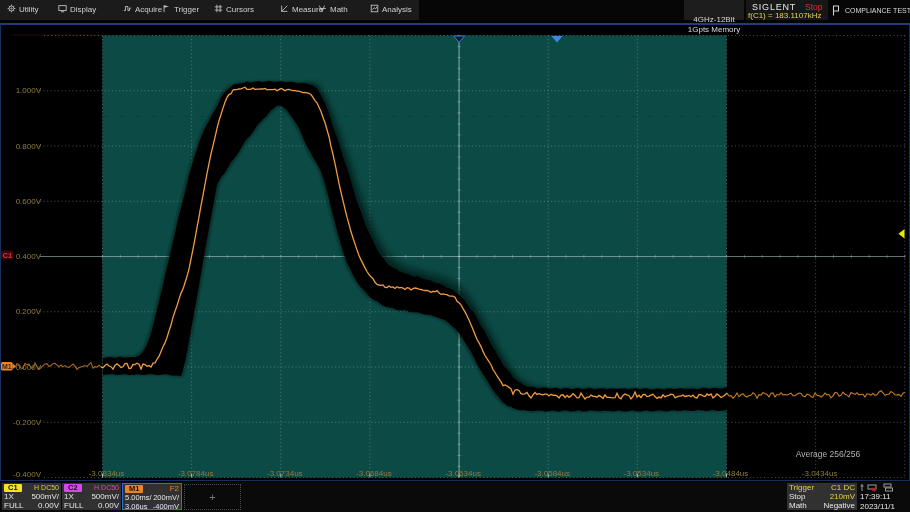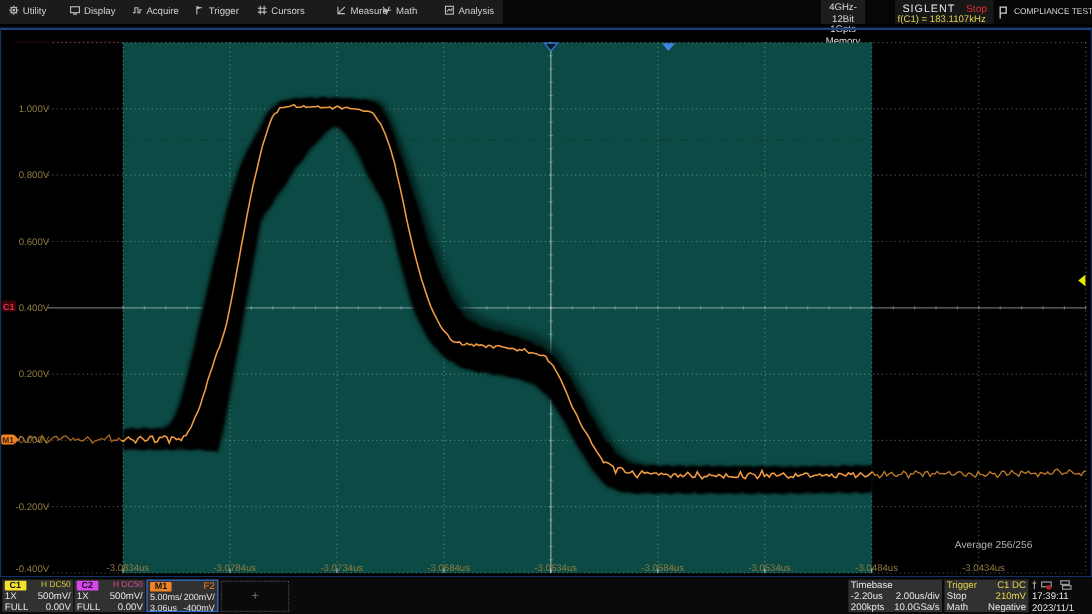--- a/index.html
+++ b/index.html
@@ -23,21 +23,21 @@
         <line x1="3.4" y1="7.6" x2="2.2" y2="8.8" stroke="#c0c0c0" fill="none" stroke-width="1.1"></line>
         <line x1="2.5" y1="5.5" x2="0.8" y2="5.5" stroke="#c0c0c0" fill="none" stroke-width="1.1"></line>
         <line x1="3.4" y1="3.4" x2="2.2" y2="2.2" stroke="#c0c0c0" fill="none" stroke-width="1.1"></line>
         <line x1="5.5" y1="2.5" x2="5.5" y2="0.8" stroke="#c0c0c0" fill="none" stroke-width="1.1"></line>
         <line x1="7.6" y1="3.4" x2="8.8" y2="2.2" stroke="#c0c0c0" fill="none" stroke-width="1.1"></line>
       </svg>Utility</span>
     <span style="position:absolute;left:58px;top:4px;white-space:nowrap"><svg width="9" height="9" viewBox="0 0 11 11" style="vertical-align:-1.5px;margin-right:3px">
         <rect x="1" y="2" width="9" height="6" stroke="#c0c0c0" fill="none" stroke-width="1.1"></rect>
         <line x1="3.5" y1="9.5" x2="7.5" y2="9.5" stroke="#c0c0c0" fill="none" stroke-width="1.1"></line>
       </svg>Display</span>
-    <span style="position:absolute;left:110px;top:4px;white-space:nowrap"><svg width="9" height="9" viewBox="0 0 11 11" style="vertical-align:-1.5px;margin-right:3px">
+    <span style="position:absolute;left:123px;top:4px;white-space:nowrap"><svg width="9" height="9" viewBox="0 0 11 11" style="vertical-align:-1.5px;margin-right:3px">
         <path d="M1 8 L3 8 L3 3 L6 3 L6 8 L8 8 L8 5 L10 5" stroke="#c0c0c0" fill="none" stroke-width="1.1"></path>
       </svg>Acquire</span>
     <span style="position:absolute;left:162px;top:4px;white-space:nowrap"><svg width="9" height="9" viewBox="0 0 11 11" style="vertical-align:-1.5px;margin-right:3px">
         <path d="M2.5 1.5 L8.5 3 L2.5 4.5 Z" fill="#c0c0c0"></path>
         <line x1="2.5" y1="1.5" x2="2.5" y2="10" stroke="#c0c0c0" stroke-width="1.1"></line>
       </svg>Trigger</span>
     <span style="position:absolute;left:214px;top:4px;white-space:nowrap"><svg width="9" height="9" viewBox="0 0 11 11" style="vertical-align:-1.5px;margin-right:3px">
         <line x1="3.5" y1="1" x2="3.5" y2="10" stroke="#c0c0c0" fill="none" stroke-width="1.1"></line>
         <line x1="7.5" y1="1" x2="7.5" y2="10" stroke="#c0c0c0" fill="none" stroke-width="1.1"></line>
         <line x1="1" y1="3.5" x2="10" y2="3.5" stroke="#c0c0c0" fill="none" stroke-width="1.1"></line>
@@ -47,21 +47,21 @@
         <path d="M2 9 L9 2" stroke="#c0c0c0" fill="none" stroke-width="1.1"></path>
         <path d="M2 2 L2 9 L9 9" stroke="#c0c0c0" fill="none" stroke-width="1.1"></path>
       </svg>Measure</span>
     <span style="position:absolute;left:318px;top:4px;white-space:nowrap"><svg width="9" height="9" viewBox="0 0 11 11" style="vertical-align:-1.5px;margin-right:3px">
         <path d="M1.5 2 L5 9 L8 2 M2 5.5 L9.5 5.5" stroke="#c0c0c0" fill="none" stroke-width="1.1"></path>
       </svg>Math</span>
     <span style="position:absolute;left:370px;top:4px;white-space:nowrap"><svg width="9" height="9" viewBox="0 0 11 11" style="vertical-align:-1.5px;margin-right:3px">
         <rect x="1.5" y="1.5" width="8" height="8" stroke="#c0c0c0" fill="none" stroke-width="1.1"></rect>
         <path d="M3 7 L5 4.5 L7 6 L8.5 3.5" stroke="#c0c0c0" fill="none" stroke-width="1.1"></path>
       </svg>Analysis</span>
-<span style="position:absolute;left:684px;top:0;width:37px;height:20px;background:#1d1d1d;text-align:center;font-size:8px;line-height:9.5px;color:#dcdcdc;padding-top:1px">4GHz-12Bit<br>1Gpts Memory</span>
+<span style="position:absolute;left:684px;top:0;width:60px;height:20px;background:#1d1d1d;text-align:center;font-size:8px;line-height:9.5px;color:#dcdcdc;padding-top:15px">4GHz-12Bit<br>1Gpts Memory</span>
 <span style="position:absolute;left:746px;top:0;width:82px;height:20px;background:#171717"></span>
 <span style="position:absolute;left:752px;top:2px;font-weight:normal;font-size:9px;letter-spacing:0.8px;color:#e8e8e8">SIGLENT</span>
 <span style="position:absolute;left:805px;top:2px;font-size:8.5px;color:#e03030">Stop</span>
 <span style="position:absolute;left:748px;top:11px;font-size:8px;color:#e3d44c">f(C1) = 183.1107kHz</span>
 <span style="position:absolute;left:832px;top:5px">
 <svg width="8" height="11" viewBox="0 0 8 11">
         <path d="M1.5 1 L6.5 1 L6.5 6 L1.5 6 Z M1.5 1 L1.5 10.5" stroke="#cfcfcf" fill="none" stroke-width="1.1"></path>
       </svg></span>
 <span style="position:absolute;left:845px;top:7px;font-size:7px;color:#dadada;white-space:nowrap">COMPLIANCE TEST</span>
 </div>
@@ -265,34 +265,20 @@
  <div class="row" style="font-size:7.5px">
         <span>5.00ms/</span>
         <span>200mV/</span>
       </div>
  <div class="row" style="font-size:7.5px">
         <span>3.06us</span>
         <span>-400mV</span>
       </div>
 </div>
 <div style="position:absolute;left:184px;top:1.5px;width:57px;height:26px;border:1px dotted #4a4a4a;color:#8a8a8a;font-size:11px;font-weight:300;text-align:center;line-height:24px;color:#777">+</div>
-<div class="chbox" style="left:707px;width:78px">
- <div class="row">
-        <span>Timebase</span>
-        <span></span>
-      </div>
- <div class="row">
-        <span>-2.20us</span>
-        <span>2.00us/div</span>
-      </div>
- <div class="row">
-        <span>200kpts</span>
-        <span>10.0GSa/s</span>
-      </div>
-</div>
 <div class="chbox" style="left:787px;width:70px">
  <div class="row">
         <span style="color:#e3d44c">Trigger</span>
         <span style="color:#e3d44c">C1 DC</span>
       </div>
  <div class="row">
         <span>Stop</span>
         <span style="color:#e3d44c">210mV</span>
       </div>
  <div class="row">

